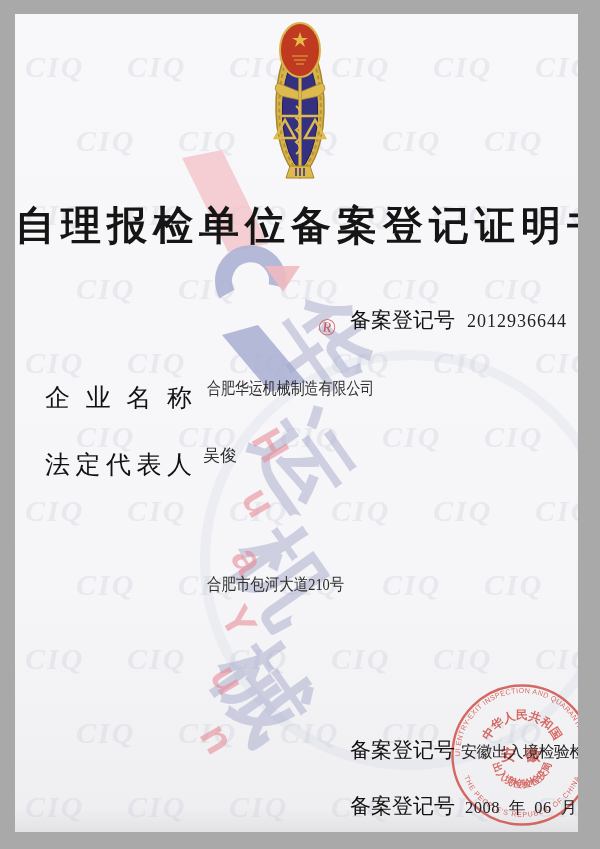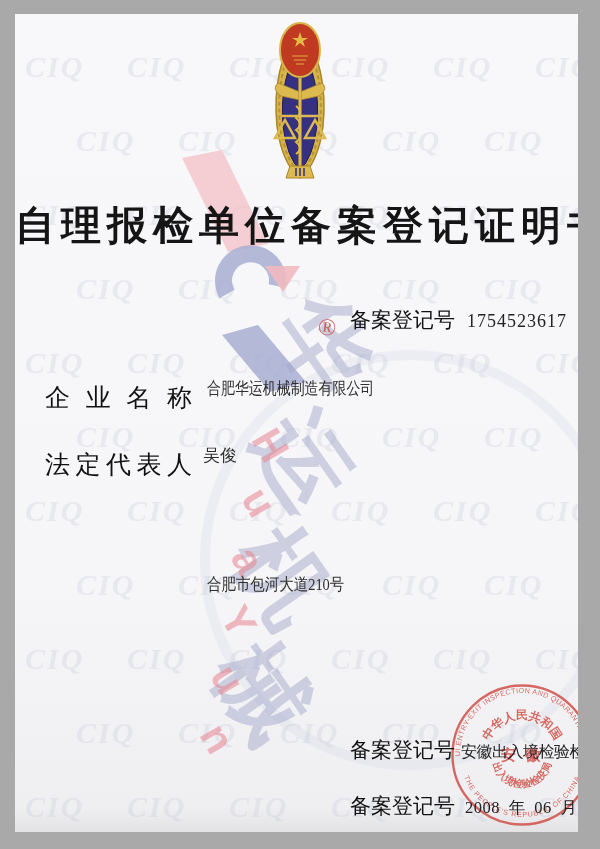--- a/index.html
+++ b/index.html
@@ -159,21 +159,21 @@
       <path d="M19,96 H55" stroke="#ddba50" stroke-width="2.5"></path>
       <polygon points="12,118 32,118 22,100" fill="none" stroke="#ddba50" stroke-width="2.5"></polygon>
       <polygon points="42,118 62,118 52,100" fill="none" stroke="#ddba50" stroke-width="2.5"></polygon>
       <polygon points="27,146 47,146 51,158 23,158" fill="#ddba50" stroke="#a8842a" stroke-width="1"></polygon>
       <path d="M33,148 V156 M37,148 V156 M41,148 V156" stroke="#35307f" stroke-width="1.5"></path>
     </svg>
 
     <div class="txt title">自理报检单位备案登记证明书</div>
 
     <div class="txt reg-row">
-      <span class="reg-label">备案登记号</span><span class="reg-value">1754523617</span>
+      <span class="reg-label">备案登记号</span><span class="reg-value">2012936644</span>
     </div>
 
     <div class="frow r1">
       <span class="flabel">企业名称</span>
       <span class="fvalue v1">合肥华运机械制造有限公司</span>
     </div>
     <div class="frow r2">
       <span class="flabel">法定代表人</span>
       <span class="fvalue v2">吴俊</span>
     </div>

